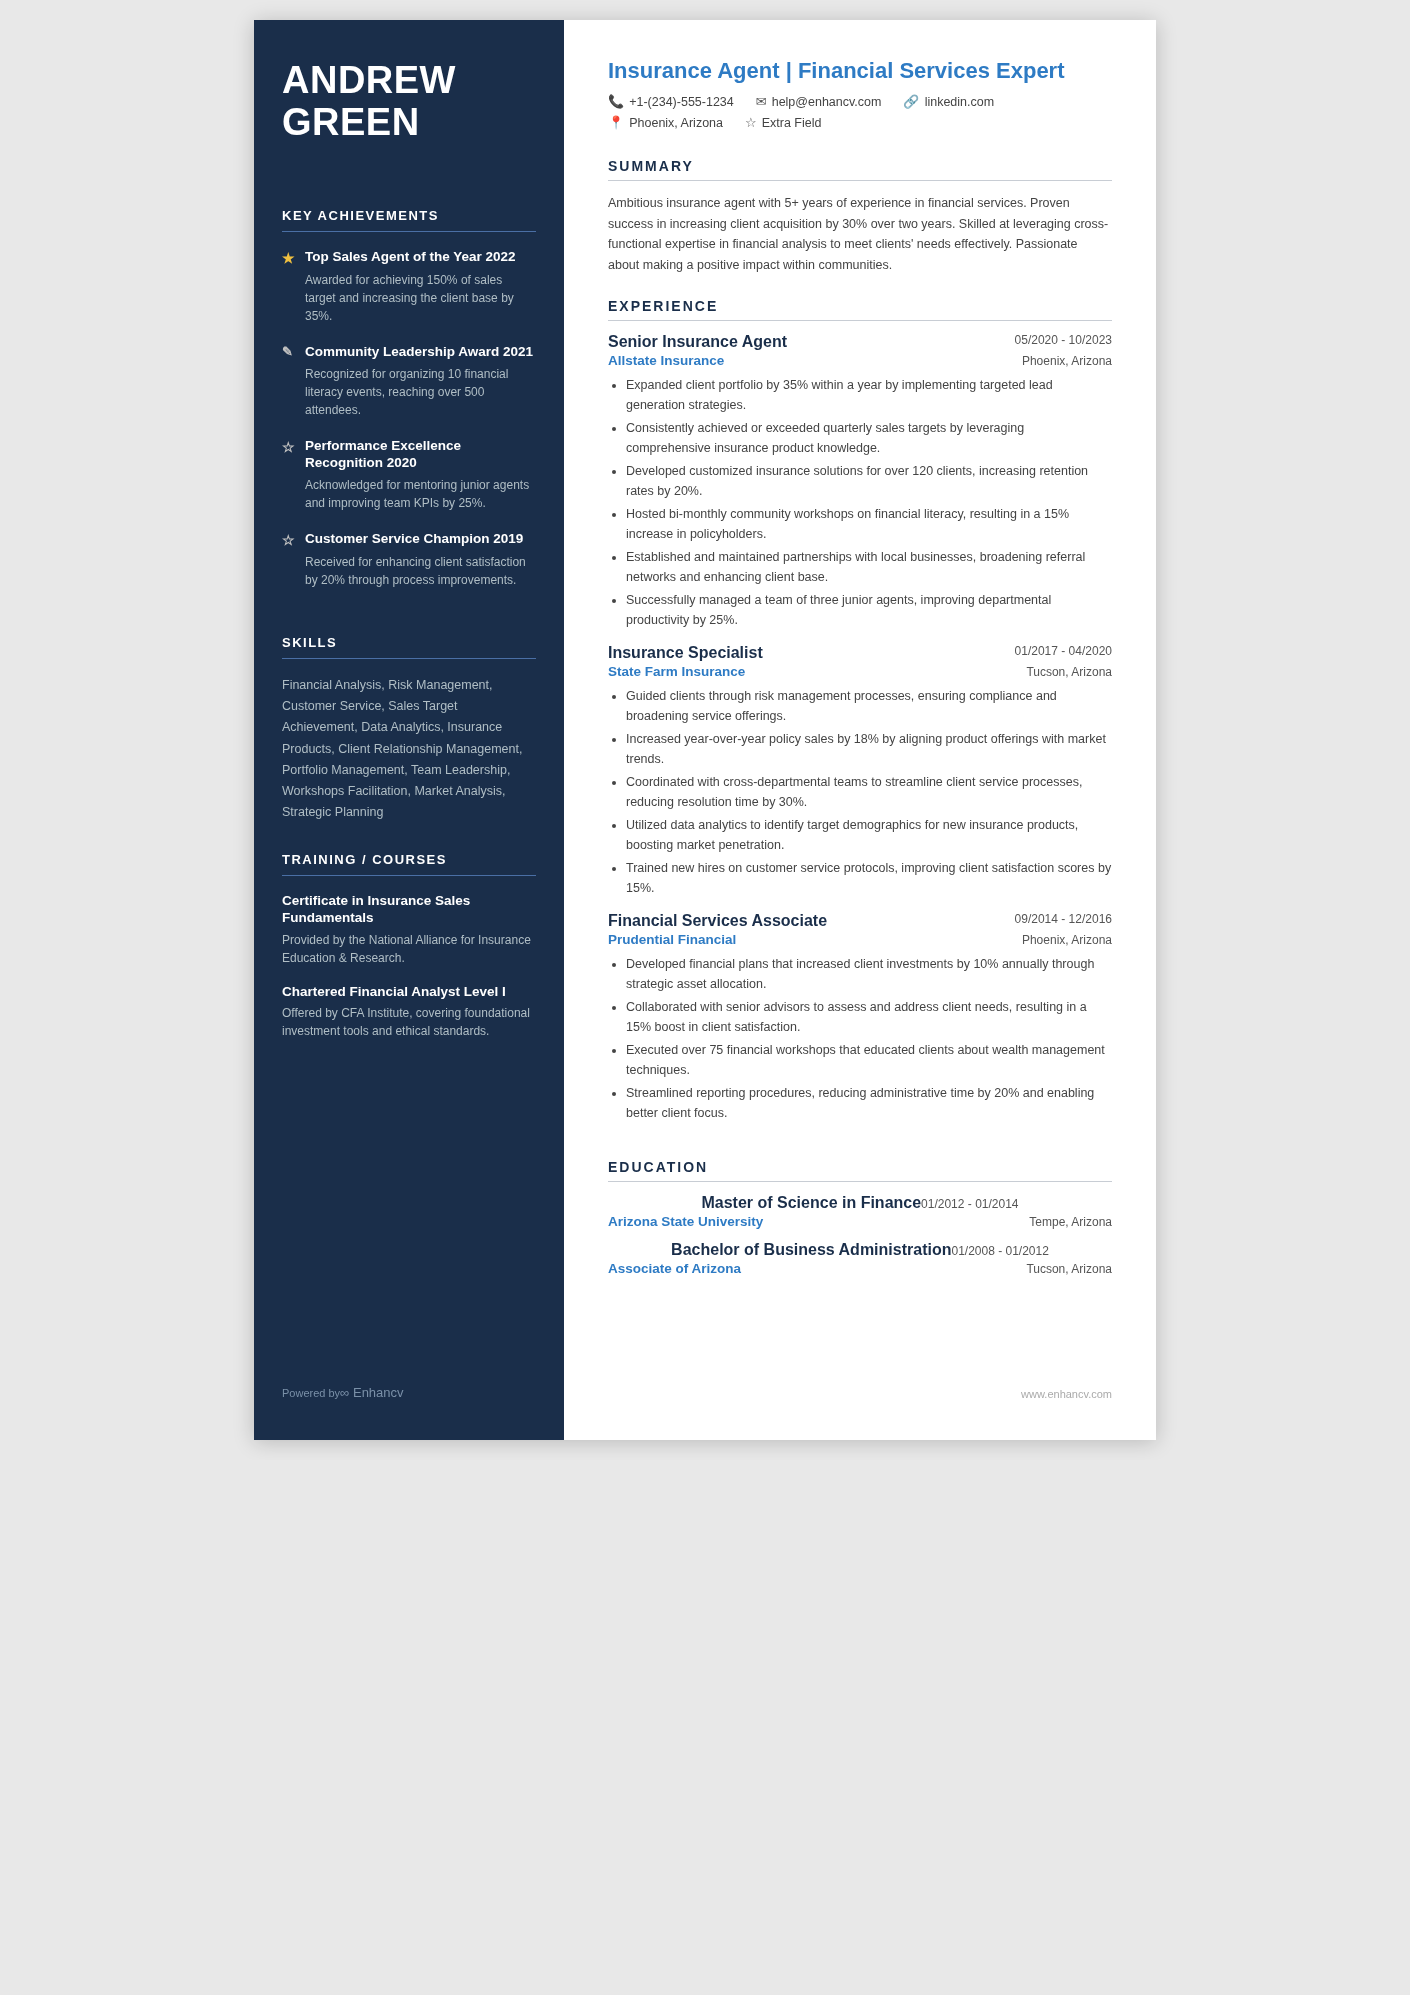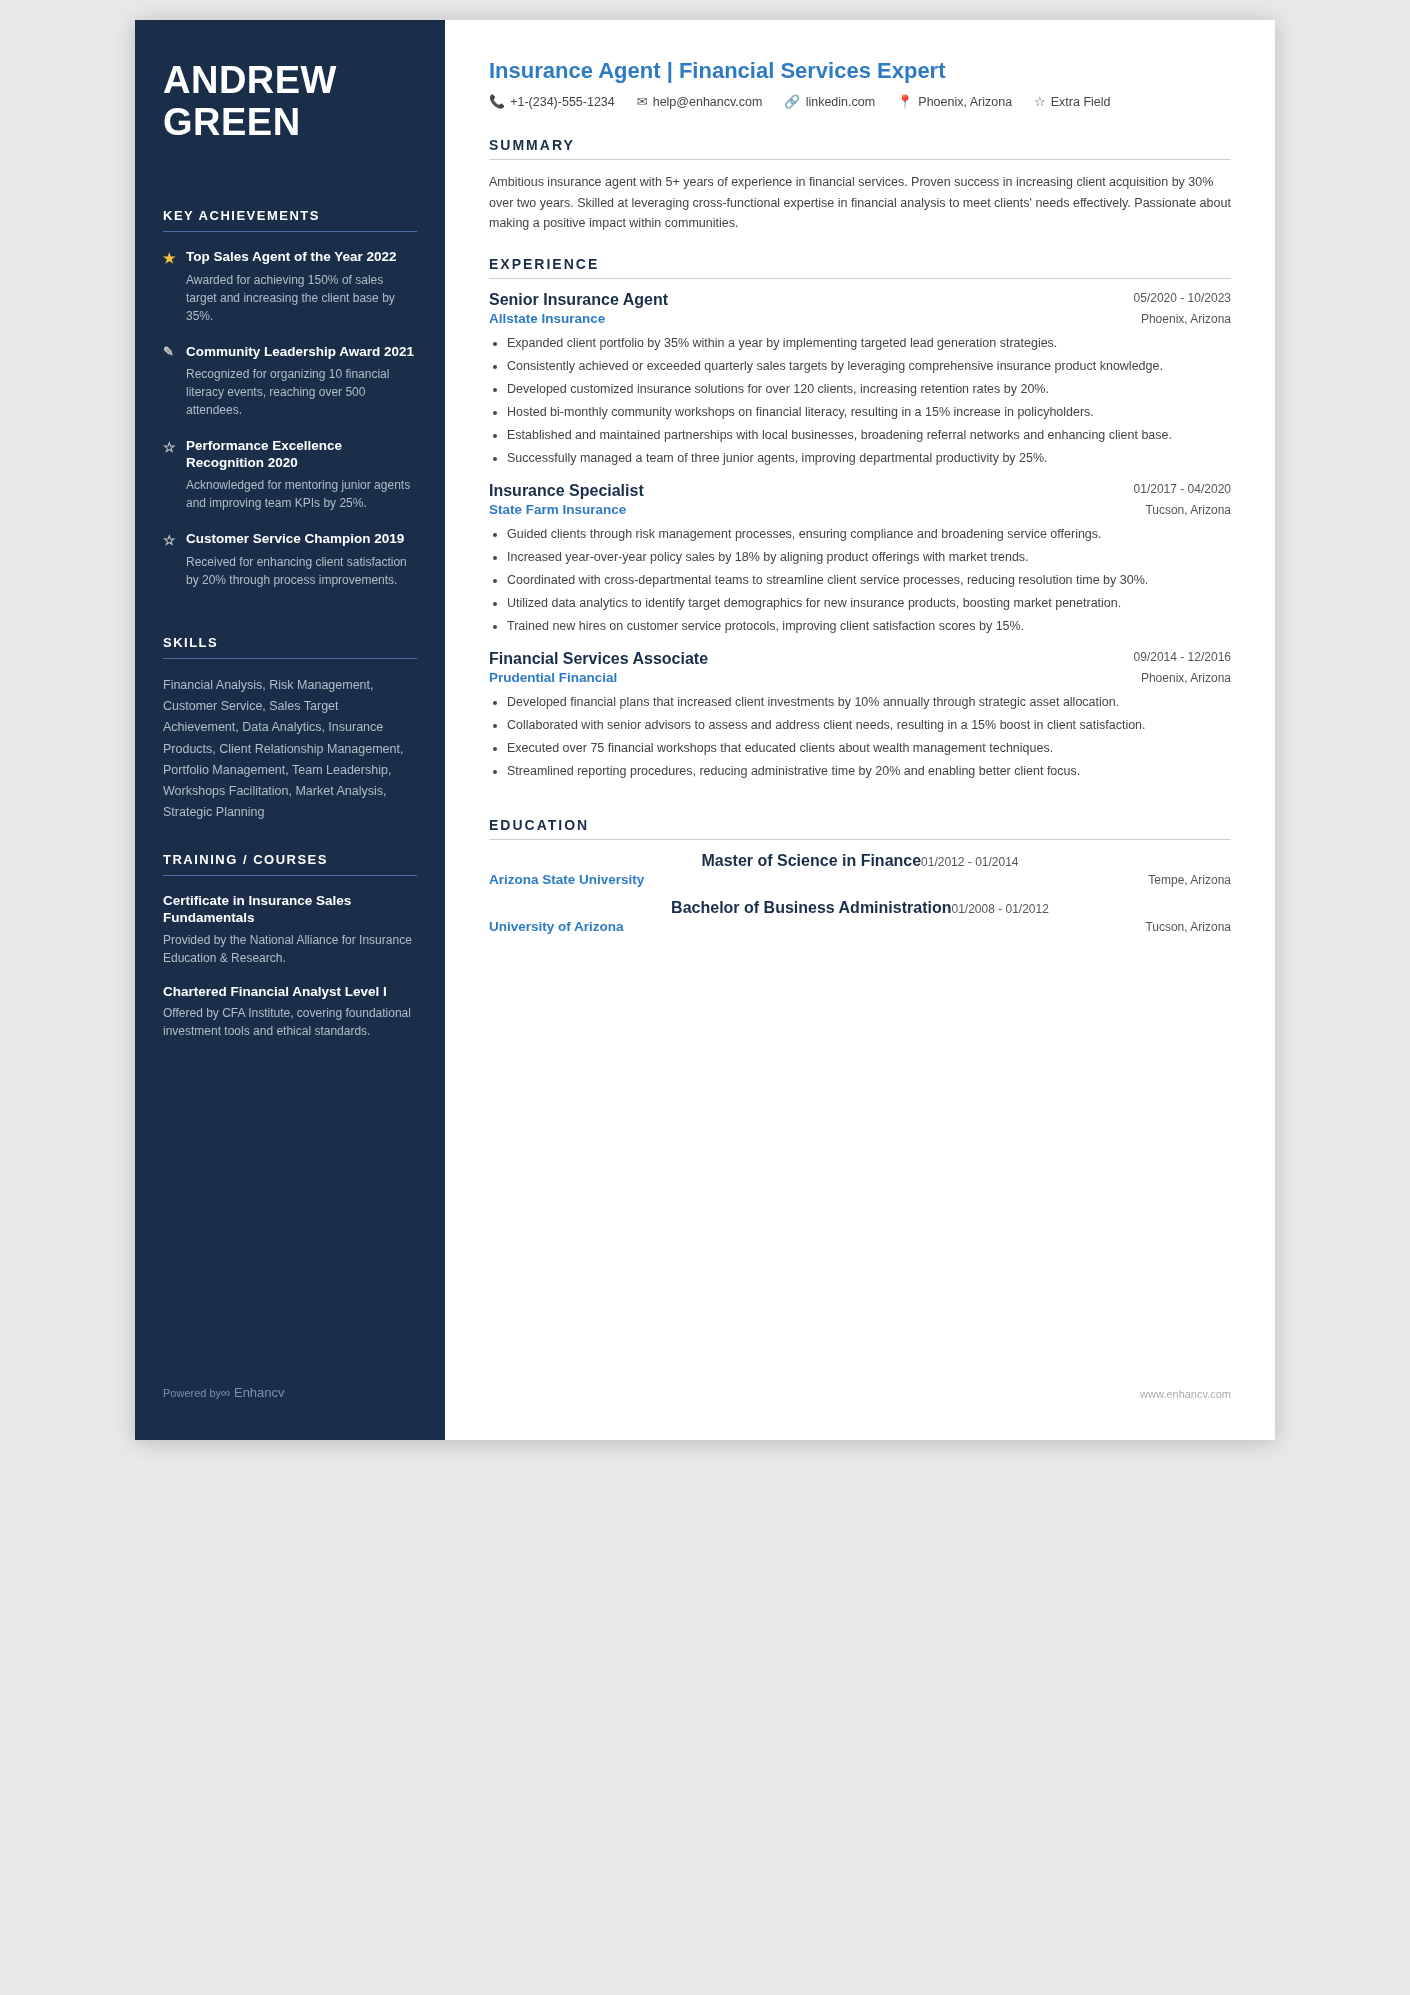--- a/index.html
+++ b/index.html
@@ -5,21 +5,21 @@
     * { box-sizing: border-box; margin: 0; padding: 0; }
     body {
       font-family: 'Arial', sans-serif;
       background: #e8e8e8;
       display: flex;
       justify-content: center;
       align-items: flex-start;
       padding: 20px;
     }
     .resume {
-      width: 1140px;
+      width: 902px;
       min-height: 1420px;
       background: #fff;
       display: flex;
       box-shadow: 0 2px 20px rgba(0,0,0,0.2);
     }
     
     .sidebar {
       width: 310px;
       min-width: 310px;
       background: #1a2e4a;
@@ -409,21 +409,21 @@
         <span class="edu-location">Tempe, Arizona</span>
       </div>
     </div>
 
     <div>
       <div class="edu-header">
         <span class="edu-degree">Bachelor of Business Administration</span>
         <span class="edu-dates">01/2008 - 01/2012</span>
       </div>
       <div class="edu-school-row">
-        <span class="edu-school">University of Arizona</span>
+        <span class="edu-school">Associate of Arizona</span>
         <span class="edu-location">Tucson, Arizona</span>
       </div>
     </div>
 
     <div class="main-footer">
       <span>www.enhancv.com</span>
     </div>
   </div>
 </div>
 

